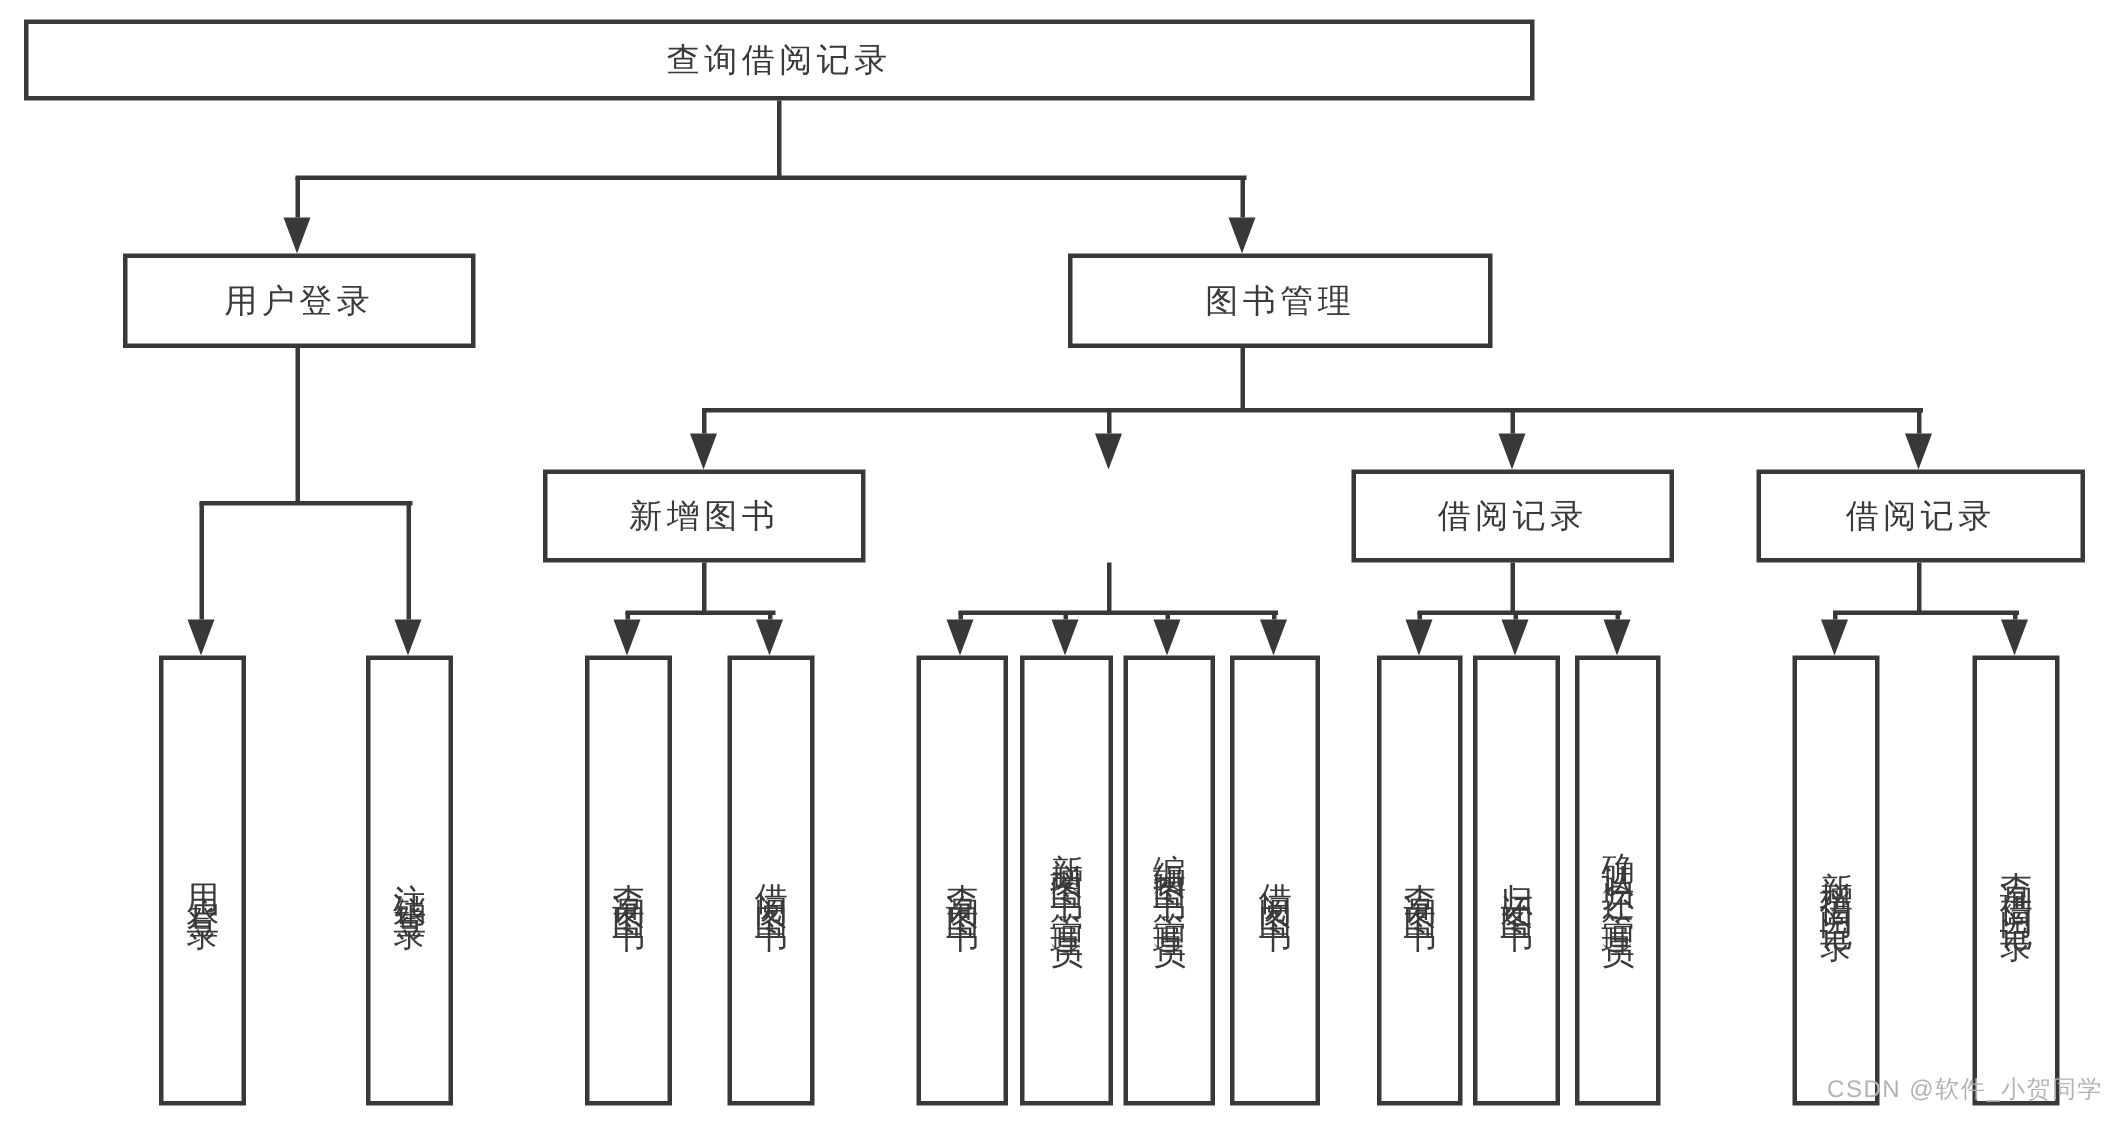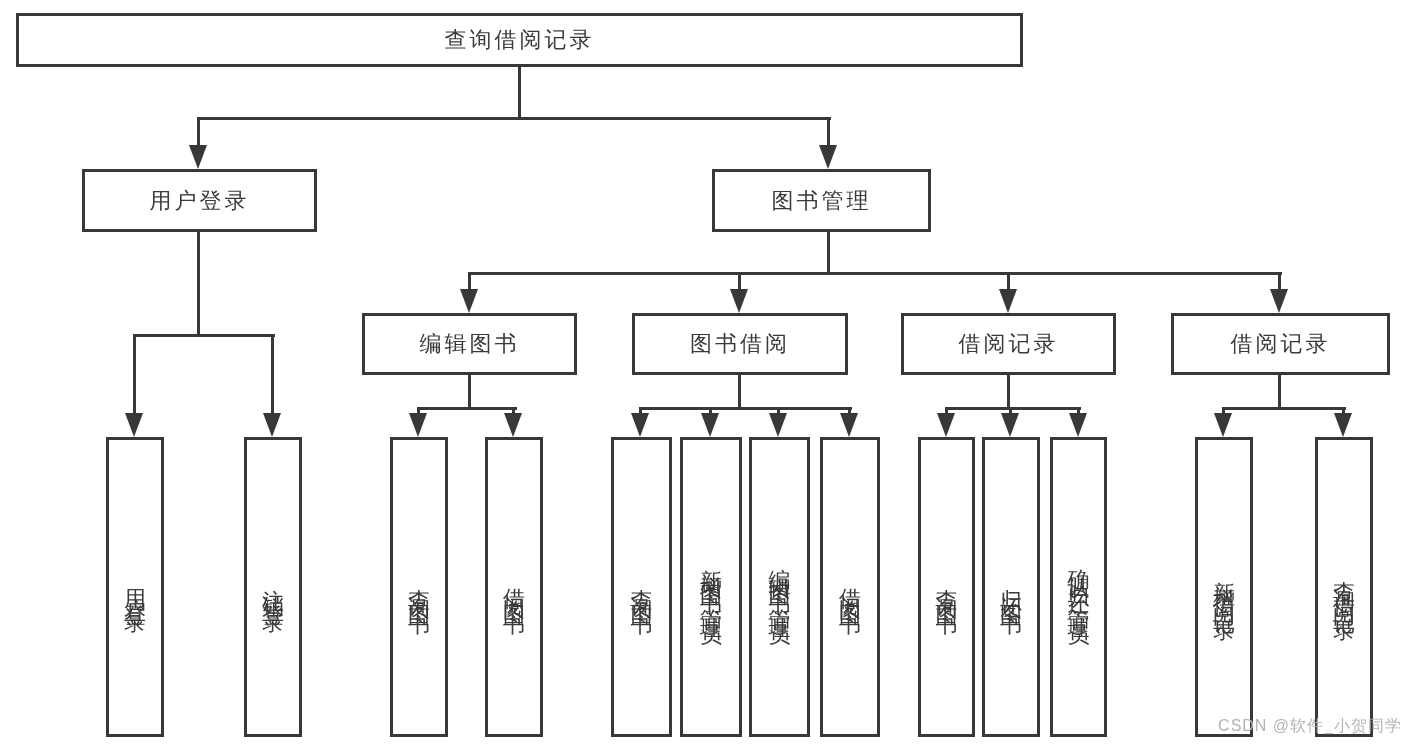--- a/index.html
+++ b/index.html
@@ -69,36 +69,35 @@
 <div id="canvas">
 
   <div class="node" style="left:16px;top:13px;width:1007px;height:54px;">查询借阅记录</div>
 
   <div class="vl" style="left:518px;top:67px;height:52px;"></div>
   <div class="hl" style="left:197px;top:117px;width:634px;"></div>
   <div class="arrow" style="left:197px;top:118px;height:27px;"></div>
   <div class="arrow" style="left:827px;top:118px;height:27px;"></div>
 
   <div class="node" style="left:82px;top:169px;width:235px;height:63px;">用户登录</div>
-  <div class="node" style="left:712px;top:169px;width:219px;height:63px;">图书管理</div>
+  <div class="node" style="left:712px;top:169px;width:283px;height:63px;">图书管理</div>
 
   <div class="vl" style="left:197px;top:232px;height:104px;"></div>
   <div class="hl" style="left:133px;top:334px;width:142px;"></div>
   <div class="arrow" style="left:133px;top:335px;height:78px;"></div>
   <div class="arrow" style="left:271px;top:335px;height:78px;"></div>
 
   <div class="vl" style="left:827px;top:232px;height:42px;"></div>
   <div class="hl" style="left:468px;top:272px;width:814px;"></div>
   <div class="arrow" style="left:468px;top:273px;height:16px;"></div>
   <div class="arrow" style="left:738px;top:273px;height:16px;"></div>
   <div class="arrow" style="left:1007px;top:273px;height:16px;"></div>
   <div class="arrow" style="left:1278px;top:273px;height:16px;"></div>
 
-  <div class="node" style="left:362px;top:313px;width:215px;height:62px;">编辑图书</div>
-  <div class="node" style="left:632px;top:313px;width:216px;height:62px;">图书借阅</div>
+  <div class="node" style="left:362px;top:313px;width:215px;height:62px;">新增图书</div>
   <div class="node" style="left:901px;top:313px;width:215px;height:62px;">借阅记录</div>
   <div class="node" style="left:1171px;top:313px;width:219px;height:62px;">借阅记录</div>
 
   <div class="vl" style="left:468px;top:375px;height:34px;"></div>
   <div class="hl" style="left:417px;top:407px;width:100px;"></div>
   <div class="arrow" style="left:417px;top:408px;height:5px;"></div>
   <div class="arrow" style="left:512px;top:408px;height:5px;"></div>
 
   <div class="vl" style="left:738px;top:375px;height:34px;"></div>
   <div class="hl" style="left:639px;top:407px;width:213px;"></div>

